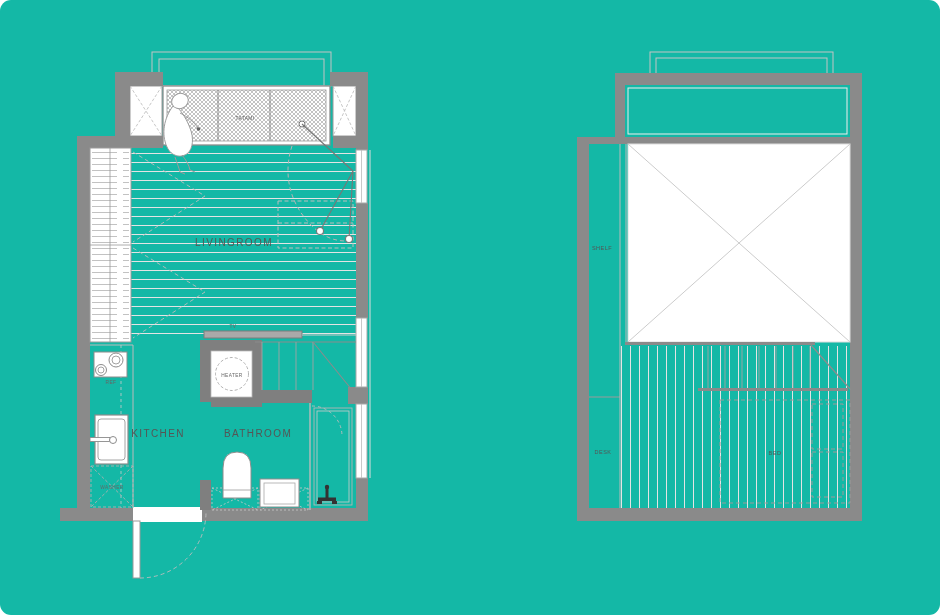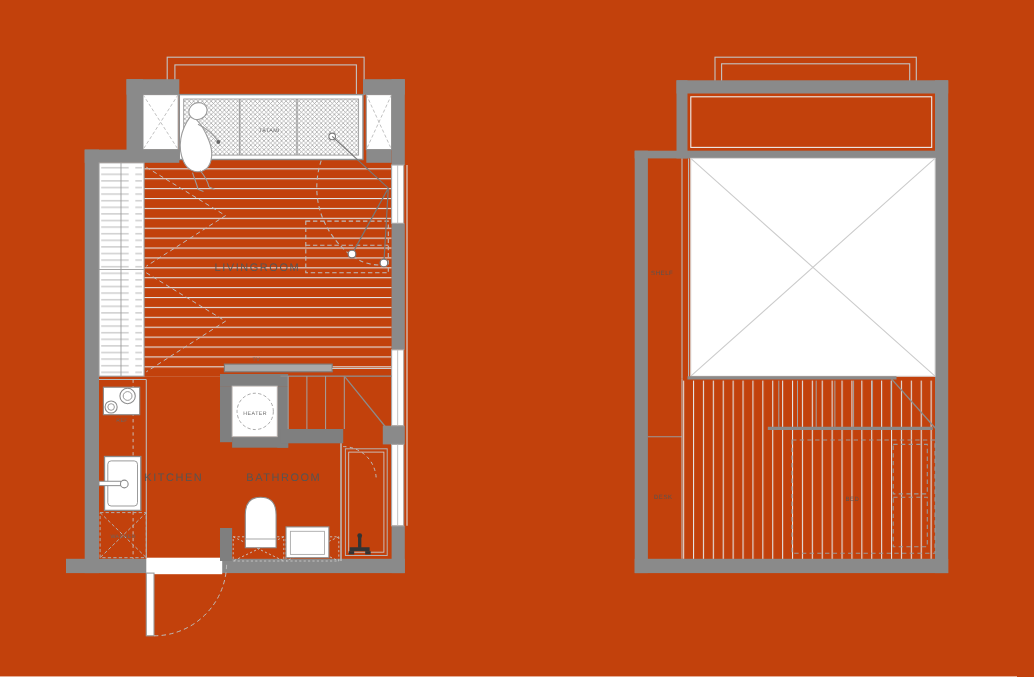--- a/index.html
+++ b/index.html
@@ -1,17 +1,17 @@
 <!DOCTYPE html>
 <html><head>
 <meta charset="utf-8">
 <style>
   html,body{margin:0;padding:0;background:#fff;}
-  .stage{position:relative;width:940px;height:615px;background:#c2410c;overflow:hidden;
-         font-family:"Liberation Sans",sans-serif;}
+  .stage{position:relative;width:940px;height:615px;background:#14b8a6;overflow:hidden;
+         font-family:"Liberation Sans",sans-serif;border-radius:11px;}
   svg{position:absolute;left:0;top:0;}
   text{fill:#4a4a4a;font-family:"Liberation Sans",sans-serif;}
   .room-label{font-size:10px;letter-spacing:1.4px;fill:#555;}
   .small-label{font-size:5.5px;letter-spacing:0.5px;fill:#555;}
   .tiny-label{font-size:4.8px;letter-spacing:0.4px;fill:#666;}
 </style>
 </head>
 <body>
 
 <div class="stage">

